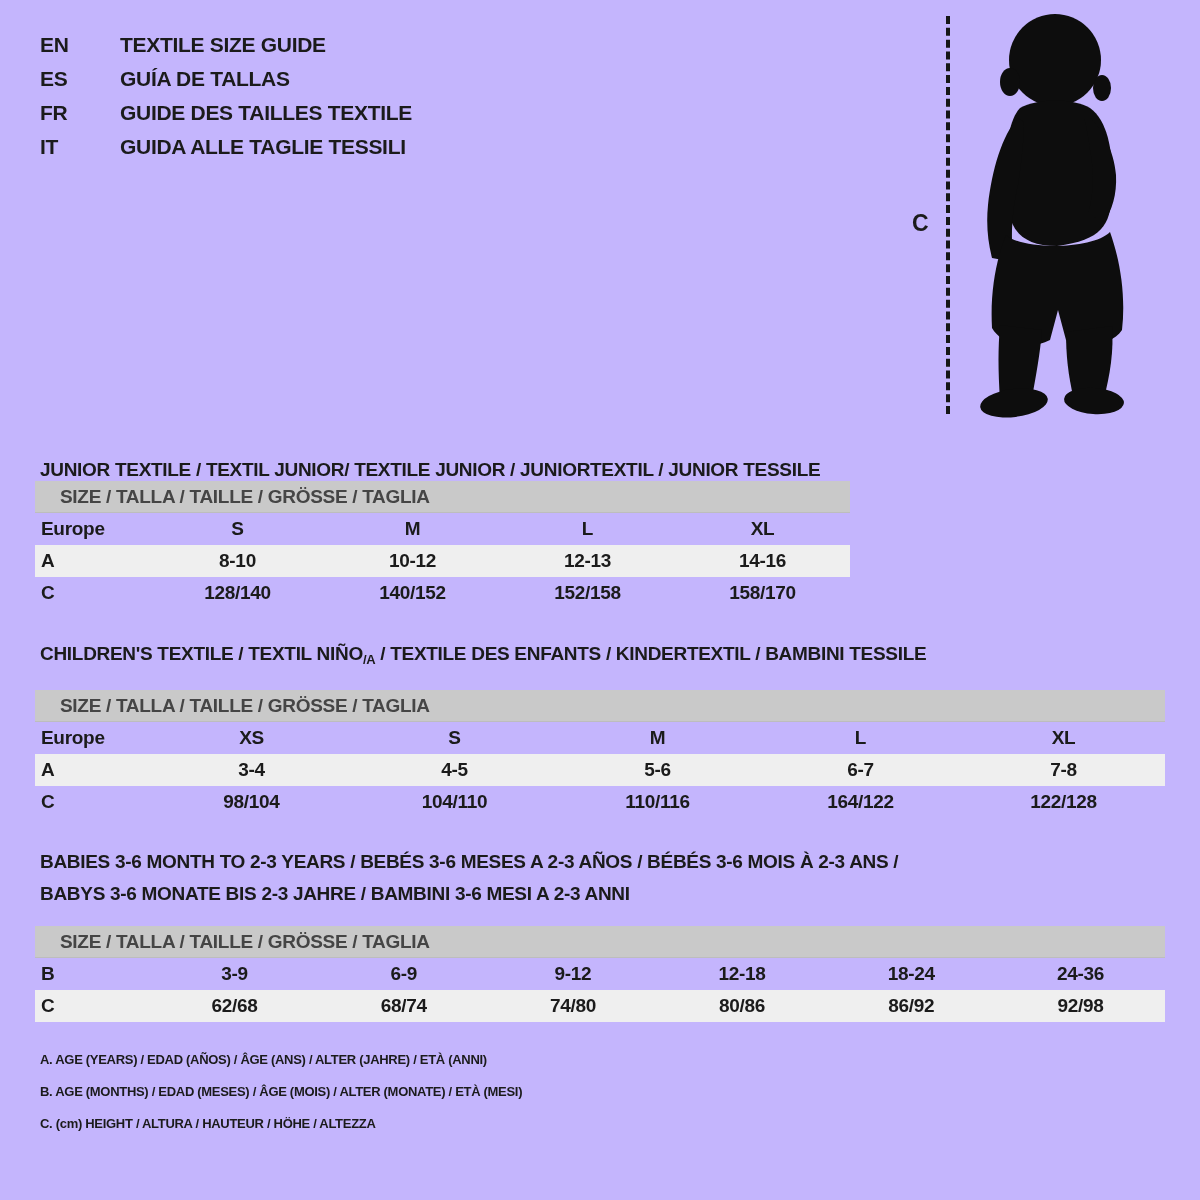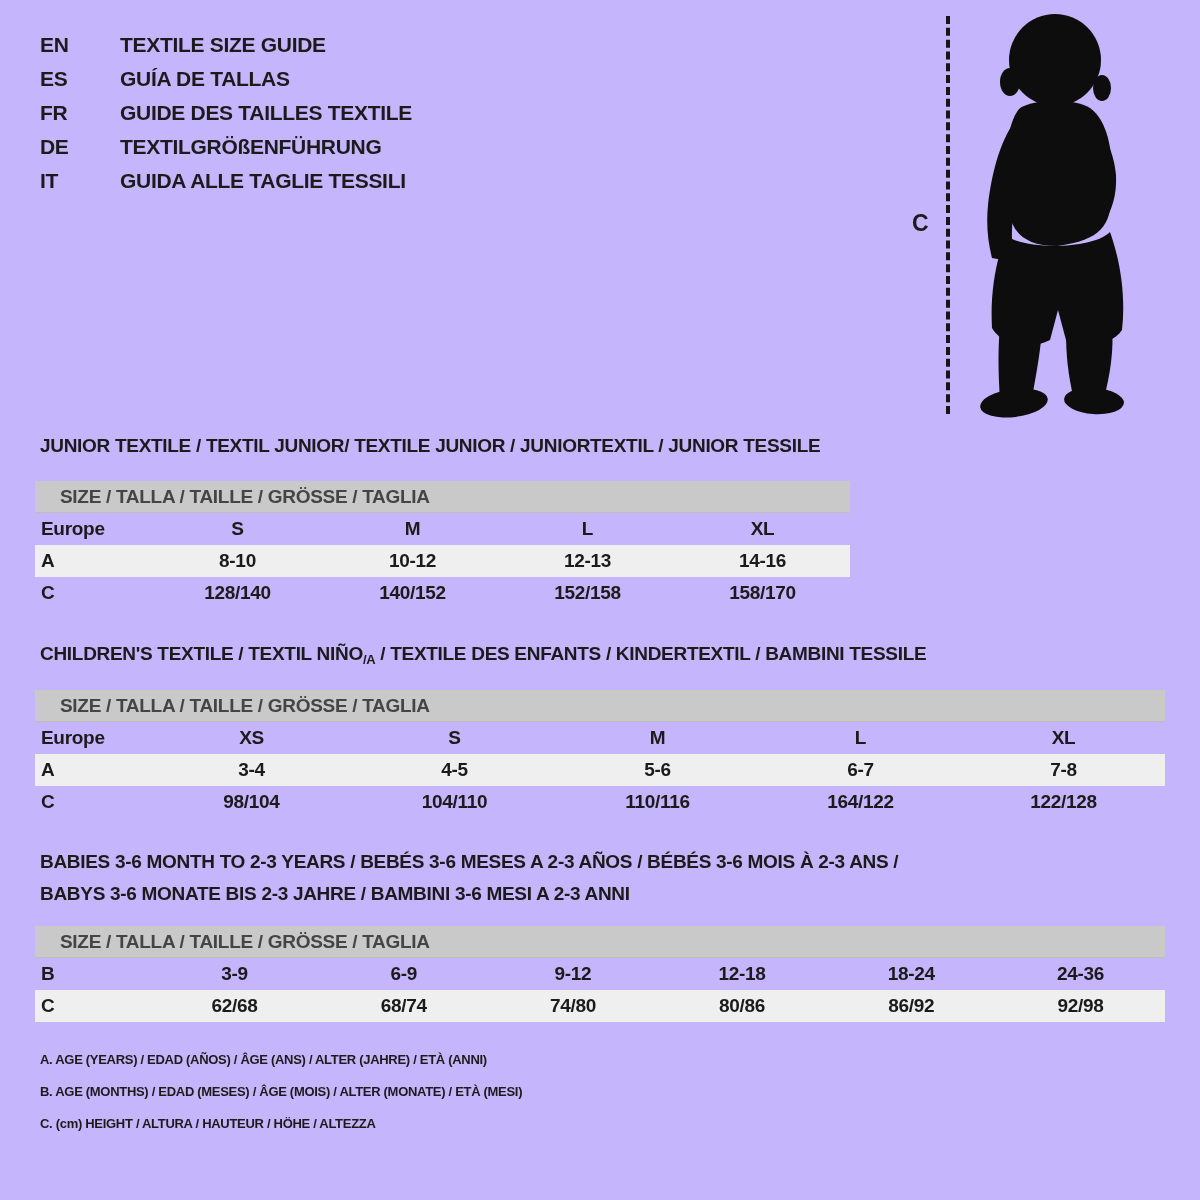--- a/index.html
+++ b/index.html
@@ -52,24 +52,20 @@
       </div>
       <div class="lang-row">
         <div class="lang-code">ES</div>
         <div class="lang-title">GUÍA DE TALLAS</div>
       </div>
       <div class="lang-row">
         <div class="lang-code">FR</div>
         <div class="lang-title">GUIDE DES TAILLES TEXTILE</div>
       </div>
       <div class="lang-row">
-        <div class="lang-code">DE</div>
-        <div class="lang-title">TEXTILGRÖßENFÜHRUNG</div>
-      </div>
-      <div class="lang-row">
         <div class="lang-code">IT</div>
         <div class="lang-title">GUIDA ALLE TAGLIE TESSILI</div>
       </div>
     </div>
 
   <div class="height-line"></div>
   <div class="height-label">C</div>
   <svg class="silhouette" width="182" height="408" viewBox="0 0 182 408" aria-hidden="true">
     <g fill="#0d0d0d">
       <circle cx="95" cy="50" r="46"></circle>
@@ -79,21 +75,21 @@
       <path d="M58,108 C42,125 32,160 28,195 C26,215 28,232 32,248 L54,252 C50,230 52,200 58,175 C62,150 64,125 64,112 Z"></path>
       <path d="M128,106 C142,118 154,140 156,165 C157,185 152,200 144,212 L128,204 C134,185 134,160 130,140 C128,125 126,114 124,108 Z"></path>
       <path d="M46,225 C62,240 132,240 150,222 C160,250 166,285 162,320 C152,336 122,338 106,330 L98,300 L90,330 C72,340 42,336 32,318 C30,282 36,250 46,225 Z"></path>
       <path d="M40,315 L82,320 C80,345 76,365 72,388 L40,390 C38,360 38,338 40,315 Z"></path>
       <path d="M106,322 L152,316 C154,340 150,365 144,388 L114,390 C108,365 106,345 106,322 Z"></path>
       <ellipse cx="54" cy="393" rx="34" ry="14" transform="rotate(-7 54 393)"></ellipse>
       <ellipse cx="134" cy="391" rx="30" ry="13" transform="rotate(4 134 391)"></ellipse>
     </g>
   </svg>
 
-  <div class="section-title" style="left:40px;top:430px;">JUNIOR TEXTILE / TEXTIL JUNIOR/ TEXTILE JUNIOR / JUNIORTEXTIL / JUNIOR TESSILE</div>
+  <div class="section-title" style="left:40px;top:454px;">JUNIOR TEXTILE / TEXTIL JUNIOR/ TEXTILE JUNIOR / JUNIORTEXTIL / JUNIOR TESSILE</div>
   <div class="size-table" style="left:35px;top:481px;width:815px;">
     <div class="size-header">SIZE / TALLA / TAILLE / GRÖSSE / TAGLIA</div>
     <div class="rows">
         <div class="trow">
           <div class="tlabel">Europe</div>
           <div class="tcell">S</div>
           <div class="tcell">M</div>
           <div class="tcell">L</div>
           <div class="tcell">XL</div>
         </div>

